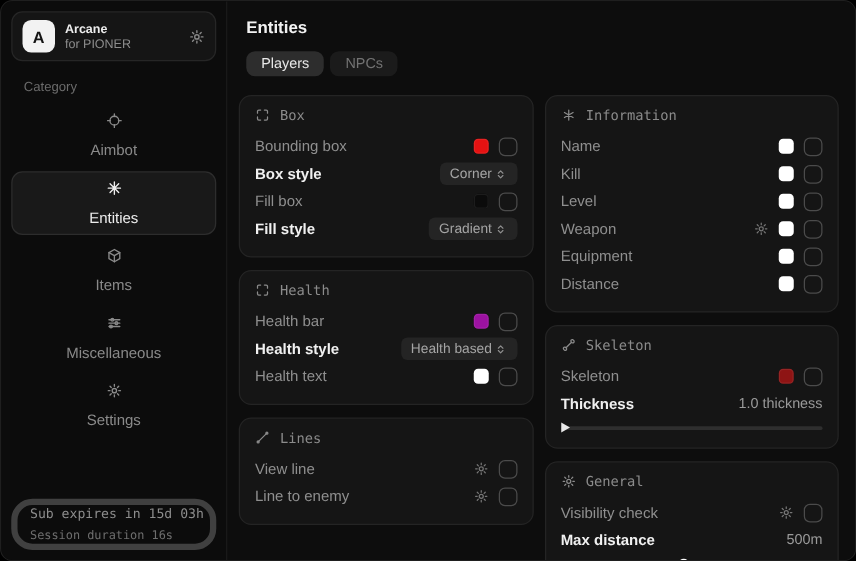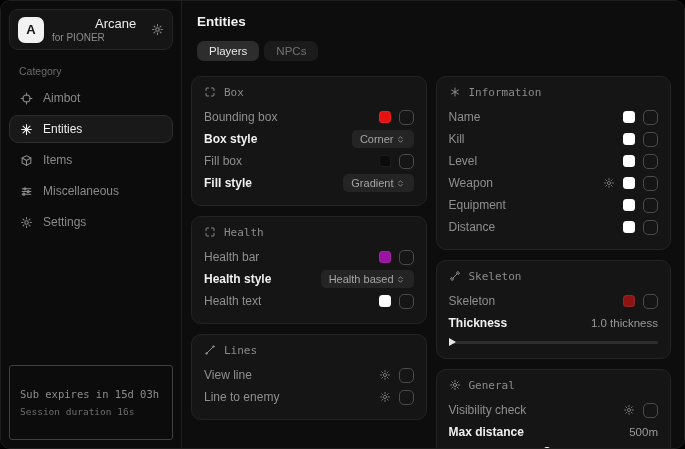--- a/index.html
+++ b/index.html
@@ -6,29 +6,29 @@
   html,body { background:#000; font-family:"Liberation Sans", sans-serif; }
   .window {
     width:685px; height:449px; background:#0d0d0d; border:1px solid #1f1f1f;
     border-radius:10px; overflow:hidden; display:flex; position:relative;
   }
   
   .sidebar { width:181px; min-width:181px; border-right:1px solid #1e1e1e; display:flex; flex-direction:column; padding:8px; background:#0c0c0c; }
   .logo-card { display:flex; align-items:center; gap:8px; background:#151515; border:1px solid #262626; border-radius:9px; padding:6px 8px; }
   .logo { width:26px; height:26px; background:#f2f2f2; border-radius:7px; color:#141414; font-weight:bold; display:flex; align-items:center; justify-content:center; font-size:13px; }
   .app-meta { display:flex; flex-direction:column; gap:1px; }
-  .app-name { font-size:13px; font-weight:normal; color:#ededed;margin-left:43px; }
+  .app-name { font-size:10px; font-weight:bold; color:#ededed; }
   .app-sub { font-size:10px; color:#8d8d8d; }
   .logo-gear { margin-left:auto; background:none; border:none; color:#8a8a8a; cursor:pointer; display:flex; }
   .category { font-size:10.5px; color:#6b6b6b; margin:15px 10px 7px; }
   .nav { display:flex; flex-direction:column; gap:3px; }
-  .nav-item { display:flex; align-items:center; gap:10px; padding:6px 10px; border-radius:9px; color:#8a8a8a; font-size:12px; border:1px solid transparent; cursor:pointer; background:none; text-align:left; }
+  .nav-item { display:flex; align-items:center; gap:10px; padding:6px 10px; border-radius:9px; color:#8a8a8a; font-size:12px; border:1px solid transparent; cursor:pointer; background:none; text-align:left;flex-direction:column; }
   .nav-item.active { background:#191919; border-color:#2d2d2d; color:#ededed; }
   .nav-item .icon { display:flex; color:inherit; }
-  .footer-card { margin-top:auto; border:1px solid #404040; border-radius:3px; padding:22px 10px; }
+  .footer-card { margin-top:auto; border:5px solid #404040; border-radius:17px; padding:1px 10px; }
   .footer-line1 { font-family:"DejaVu Sans Mono", monospace; font-size:10.5px; color:#8d8d8d; white-space:nowrap; }
   .footer-line2 { font-family:"DejaVu Sans Mono", monospace; font-size:9.5px; color:#6e6e6e; margin-top:6px; }
   
   .main { flex:1; padding:11px 13px 10px 9px; overflow:hidden; background:#0d0d0d; }
   .main-title { font-size:13.5px; font-weight:bold; color:#f2f2f2; margin:2px 0 12px 6px; }
   .tabs { display:flex; gap:5px; margin:0 0 15px 6px; }
   .tab { border:none; cursor:pointer; padding:4px 12px; border-radius:7px; font-size:11.5px; background:#1b1b1b; color:#737373; }
   .tab.active { background:#2d2d2d; color:#e9e9e9; }
   .cols { display:flex; gap:9px; }
   .col { flex:1; display:flex; flex-direction:column; gap:10px; min-width:0; }

